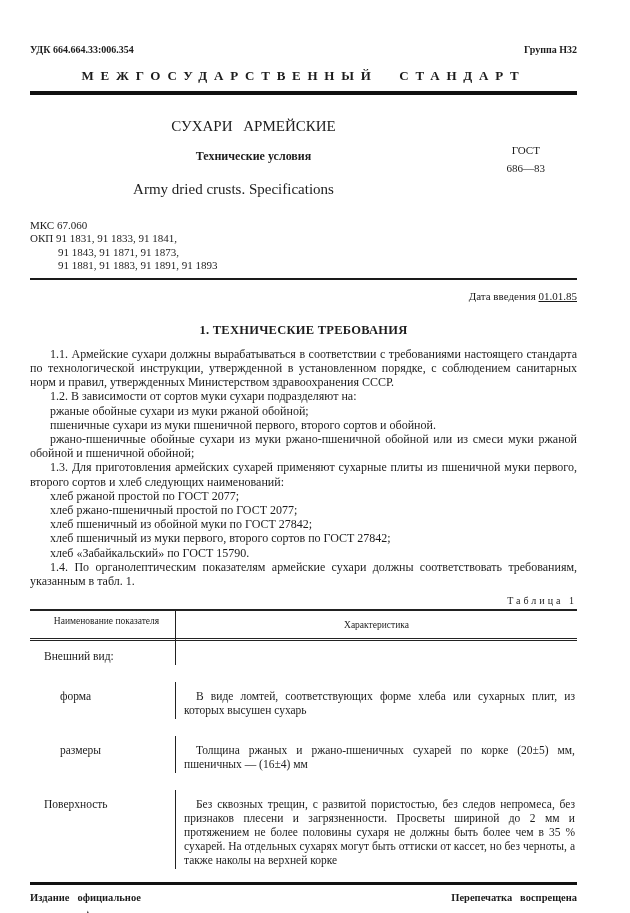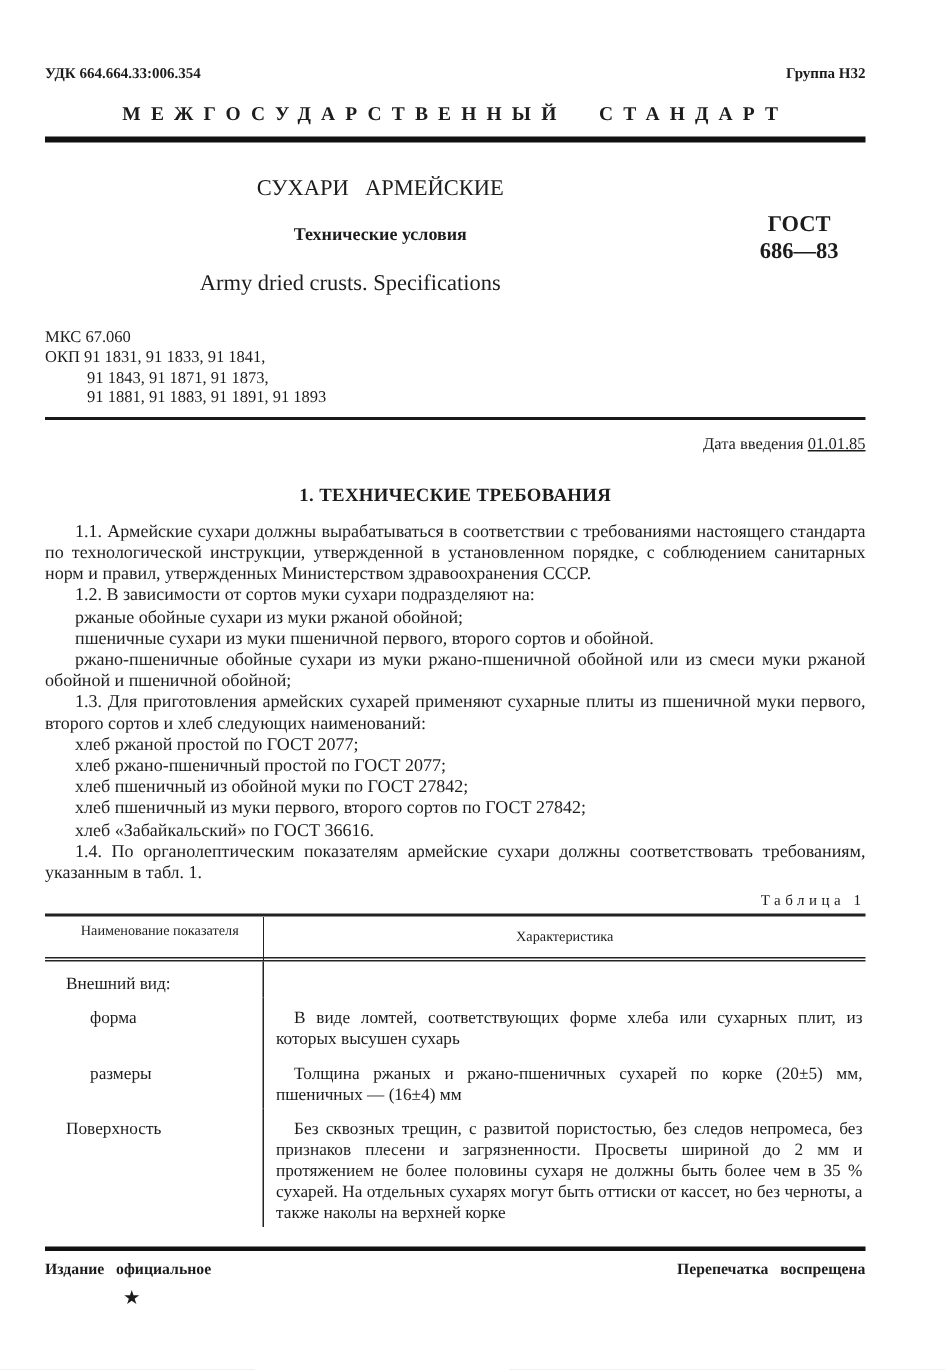--- a/index.html
+++ b/index.html
@@ -22,41 +22,41 @@
     font-size: 13px; font-weight: bold;
     letter-spacing: 0.52em; word-spacing: 0.9em;
     white-space: nowrap;
   }
   .rule-thick { height: 4px; background: #111; margin-top: 7px; }
   
   .title-block { position: relative; margin-top: 23px; min-height: 94px; }
   .doc-title { text-align: center; font-size: 15px; font-weight: normal; word-spacing: 7px; margin-right: 100px; }
   .doc-subtitle { text-align: center; font-size: 12px; font-weight: bold; margin-top: 14px; margin-right: 100px; }
   .doc-title-en { text-align: center; font-size: 15px; margin-top: 17px; margin-right: 140px; }
-  .gost-box { position: absolute; right: 18px; top: 23px; text-align: center; font-size: 15px; font-weight: bold; line-height: 18px; }
+  .gost-box { position: absolute; right: 32px; top: 23px; text-align: center; font-size: 11px; font-weight: normal; line-height: 18px; }
   .codes { font-size: 11px; line-height: 13.4px; margin-top: 7px; }
   .codes .cont { padding-left: 28px; }
   .rule-thin { height: 2px; background: #1a1a1a; margin-top: 5px; }
   .date-row { text-align: right; font-size: 11px; font-weight: normal; margin-top: 10px; }
   .date-row .date-val { text-decoration: underline; }
   
   .body-text { margin-top: 21px; font-size: 12px; line-height: 14.2px; text-align: justify; }
   .para { text-indent: 20px; }
   .intro { margin-bottom: 12px; }
   .sec-heading { text-align: center; font-size: 12.5px; font-weight: bold; margin: 13px 0 10px 0; letter-spacing: 0.02em; }
   
   .tbl-caption { text-align: right; font-size: 10px; letter-spacing: 0.30em; margin-top: 7px; }
   .gtable { display: grid; grid-template-columns: 146px 1fr; border-top: 2px solid #222; margin-top: 3px; font-size: 11.5px; line-height: 14px; }
   .gtable .hcell { text-align: center; font-size: 9.5px; padding: 7px 4px 6px 4px; border-bottom: 3px double #222; }
   .gtable .ncell { border-right: 1.5px solid #222; padding: 3px 6px 2px 14px; }
   .gtable .ncell.lvl2 { padding-left: 30px; }
   .gtable .vcell { padding: 3px 2px 2px 8px; text-align: justify; }
   .gtable .vcell p { text-indent: 12px; }
   .gtable .rowpad { padding-top: 8px; }
-  .gtable .rowpad2 { padding-top: 7px; }
+  .gtable .rowpad2 { padding-top: 7px; margin-top: 17px; }
   
   .footer-rule { height: 3px; background: #111; margin-top: 13px; }
   .footer-row { display: flex; justify-content: space-between; font-size: 10.5px; font-weight: bold; word-spacing: 0.5em; margin-top: 7px; }
   .star { margin: 5px 0 0 52px; font-size: 13px; }
 </style>
 </head>
 <body>
 
 <div class="page">
 
@@ -100,21 +100,21 @@
     <p class="para">1.1. Армейские сухари должны вырабатываться в соответствии с требованиями настоящего стандарта по технологической инструкции, утвержденной в установленном порядке, с соблюдением санитарных норм и правил, утвержденных Министерством здравоохранения СССР.</p>
     <p class="para">1.2. В зависимости от сортов муки сухари подразделяют на:</p>
     <p class="para">ржаные обойные сухари из муки ржаной обойной;</p>
     <p class="para">пшеничные сухари из муки пшеничной первого, второго сортов и обойной.</p>
     <p class="para">ржано-пшеничные обойные сухари из муки ржано-пшеничной обойной или из смеси муки ржаной обойной и пшеничной обойной;</p>
     <p class="para">1.3. Для приготовления армейских сухарей применяют сухарные плиты из пшеничной муки первого, второго сортов и хлеб следующих наименований:</p>
     <p class="para">хлеб ржаной простой по ГОСТ 2077;</p>
     <p class="para">хлеб ржано-пшеничный простой по ГОСТ 2077;</p>
     <p class="para">хлеб пшеничный из обойной муки по ГОСТ 27842;</p>
     <p class="para">хлеб пшеничный из муки первого, второго сортов по ГОСТ 27842;</p>
-    <p class="para">хлеб «Забайкальский» по ГОСТ 36616.</p>
+    <p class="para">хлеб «Забайкальский» по ГОСТ 15790.</p>
     <p class="para">1.4. По органолептическим показателям армейские сухари должны соответствовать требованиям, указанным в табл. 1.</p>
   </div>
 
   <div class="tbl-caption">Таблица 1</div>
 
   <div class="gtable">
     <div class="hcell ncell">Наименование показателя</div>
     <div class="hcell">Характеристика</div>
 
     <div class="ncell rowpad">Внешний вид:</div>

